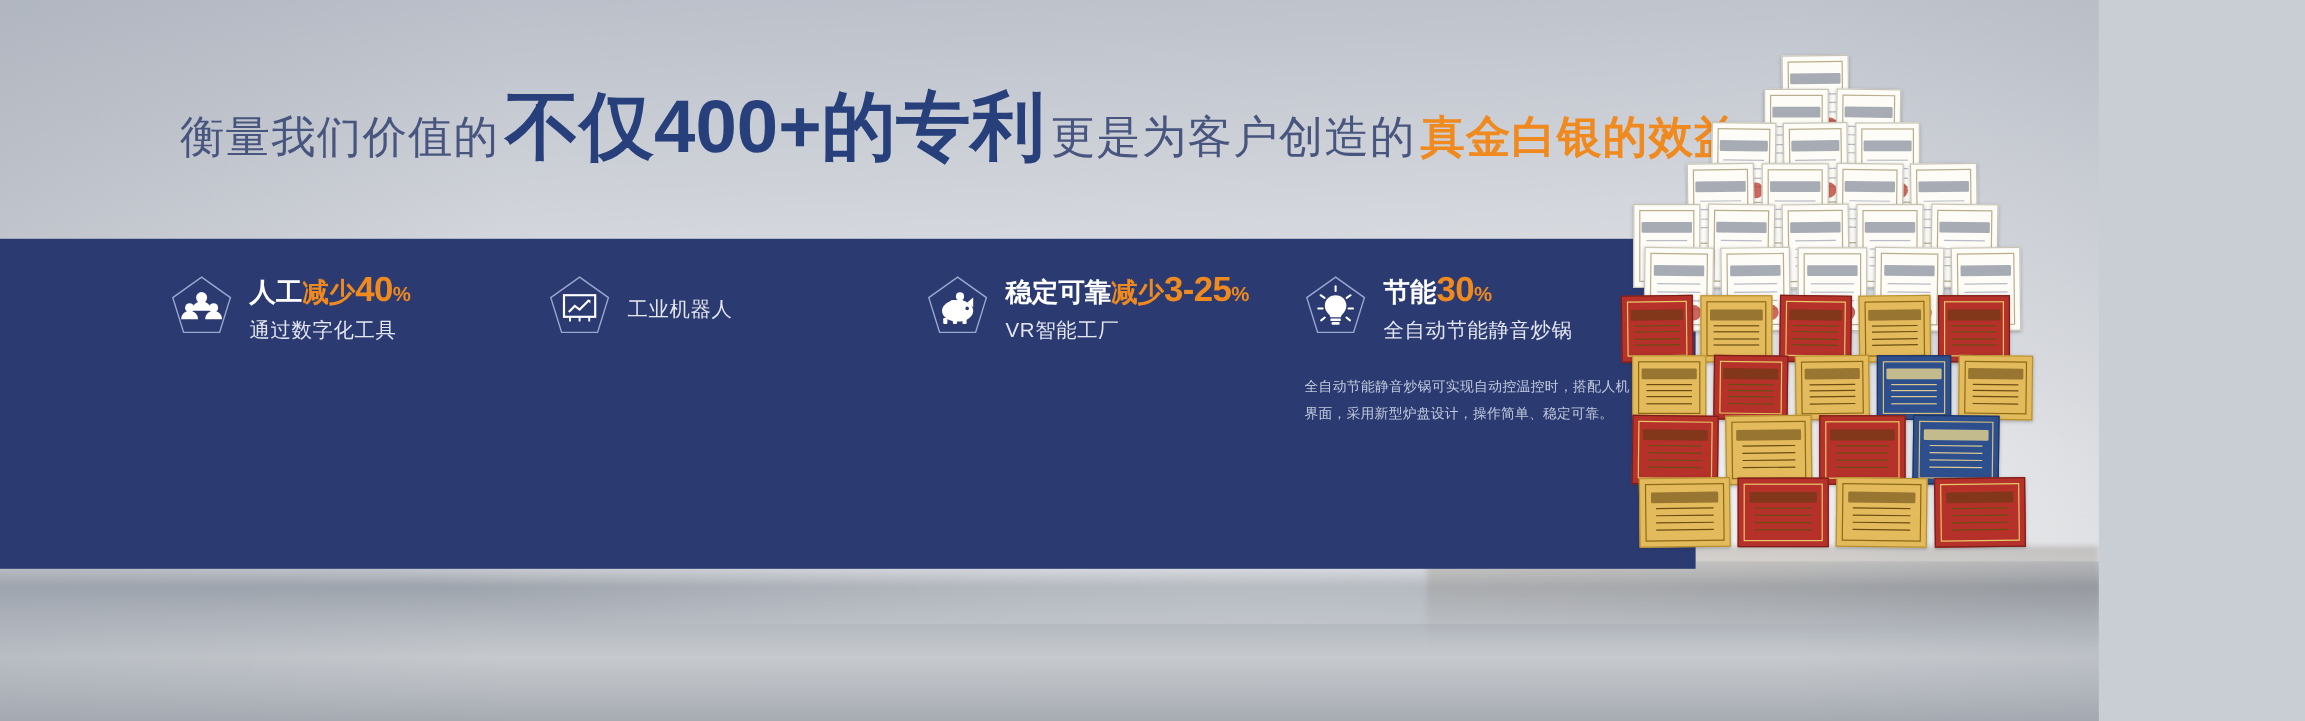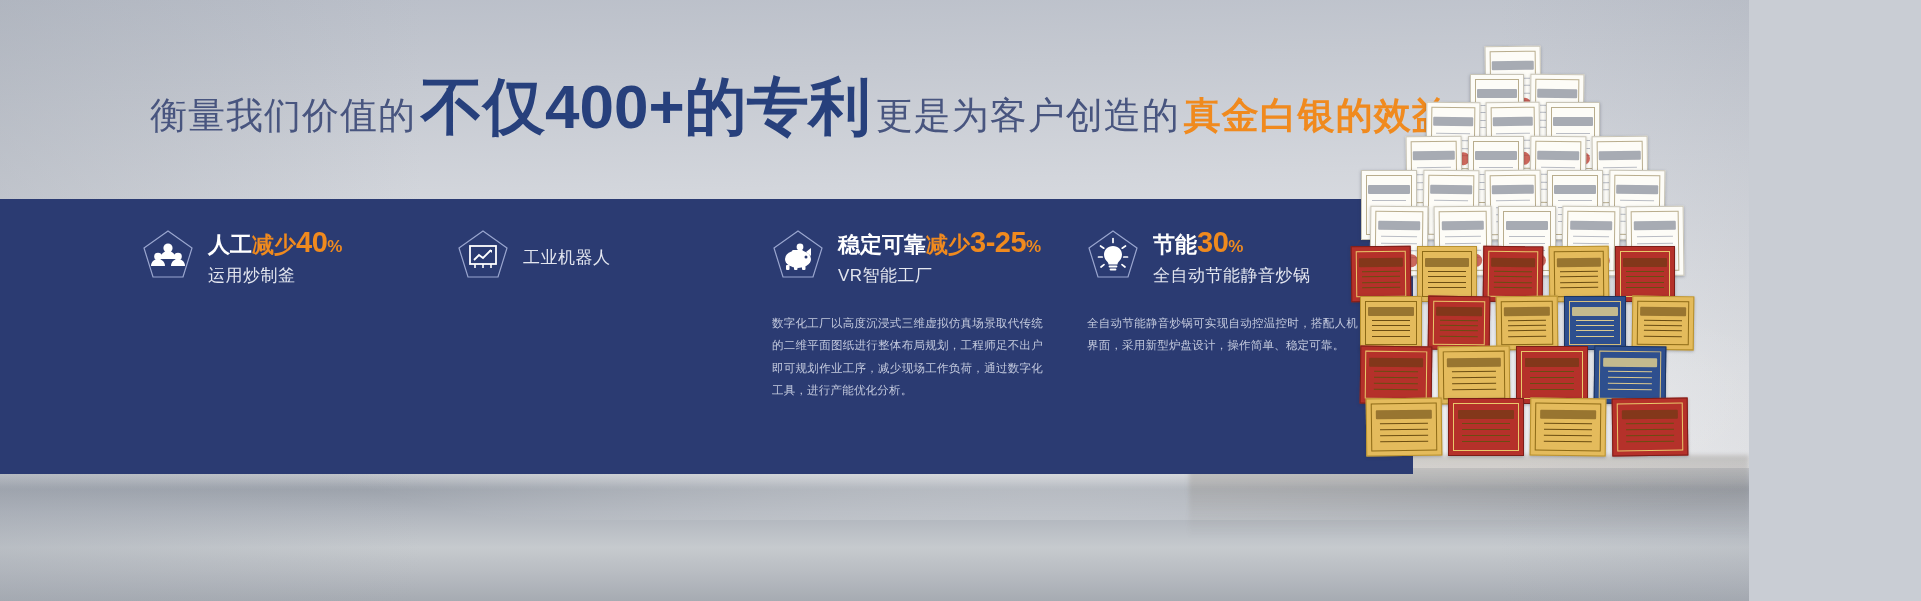--- a/index.html
+++ b/index.html
@@ -484,21 +484,21 @@
                 <path d="M9 37c0-3.9 3.1-7 7-7s7 3.1 7 7z"></path>
                 <circle cx="36" cy="27.5" r="3.8"></circle>
                 <path d="M29 37c0-3.9 3.1-7 7-7s7 3.1 7 7z"></path>
               </g>
             </svg>
           </div>
           <div class="titles">
             <div class="t1">
               <span class="w">人工</span><span class="o">减少</span><span class="big">40</span><span class="pct">%</span>
             </div>
-            <div class="t2">运用炒制釜</div>
+            <div class="t2">通过数字化工具</div>
           </div>
         </div>
       </div>
 
       <div class="col">
         <div class="head-row">
           <div class="badge">
             <svg width="52" height="56" viewBox="0 0 52 56">
               <polygon points="26,2 50,19 41,48 11,48 2,19" fill="none" stroke="#9aa6cf" stroke-width="1.2"></polygon>
               <rect x="13" y="17" width="26" height="18" fill="none" stroke="#ffffff" stroke-width="1.8"></rect>
@@ -532,21 +532,20 @@
               <circle cx="34" cy="28" r="1.5" fill="#2b3b72"></circle>
             </svg>
           </div>
           <div class="titles">
             <div class="t1">
               <span class="w">稳定可靠</span><span class="o">减少</span><span class="big">3-25</span><span class="pct">%</span>
             </div>
             <div class="t2">VR智能工厂</div>
           </div>
         </div>
-        <div class="body-text">数字化工厂以高度沉浸式三维虚拟仿真场景取代传统的二维平面图纸进行整体布局规划，工程师足不出户即可规划作业工序，减少现场工作负荷，通过数字化工具，进行产能优化分析。</div>
       </div>
 
       <div class="col">
         <div class="head-row">
           <div class="badge">
             <svg width="52" height="56" viewBox="0 0 52 56">
               <polygon points="26,2 50,19 41,48 11,48 2,19" fill="none" stroke="#9aa6cf" stroke-width="1.2"></polygon>
               <g fill="#ffffff">
                 <path d="M26 17c-5.2 0-9 3.9-9 8.7 0 3.3 1.9 5.4 3.3 7.1.8 1 1.2 1.7 1.2 2.6h9c0-.9.4-1.6 1.2-2.6 1.4-1.7 3.3-3.8 3.3-7.1 0-4.8-3.8-8.7-9-8.7z"></path>
                 <rect x="21.6" y="36.4" width="8.8" height="2.2" rx="1"></rect>

